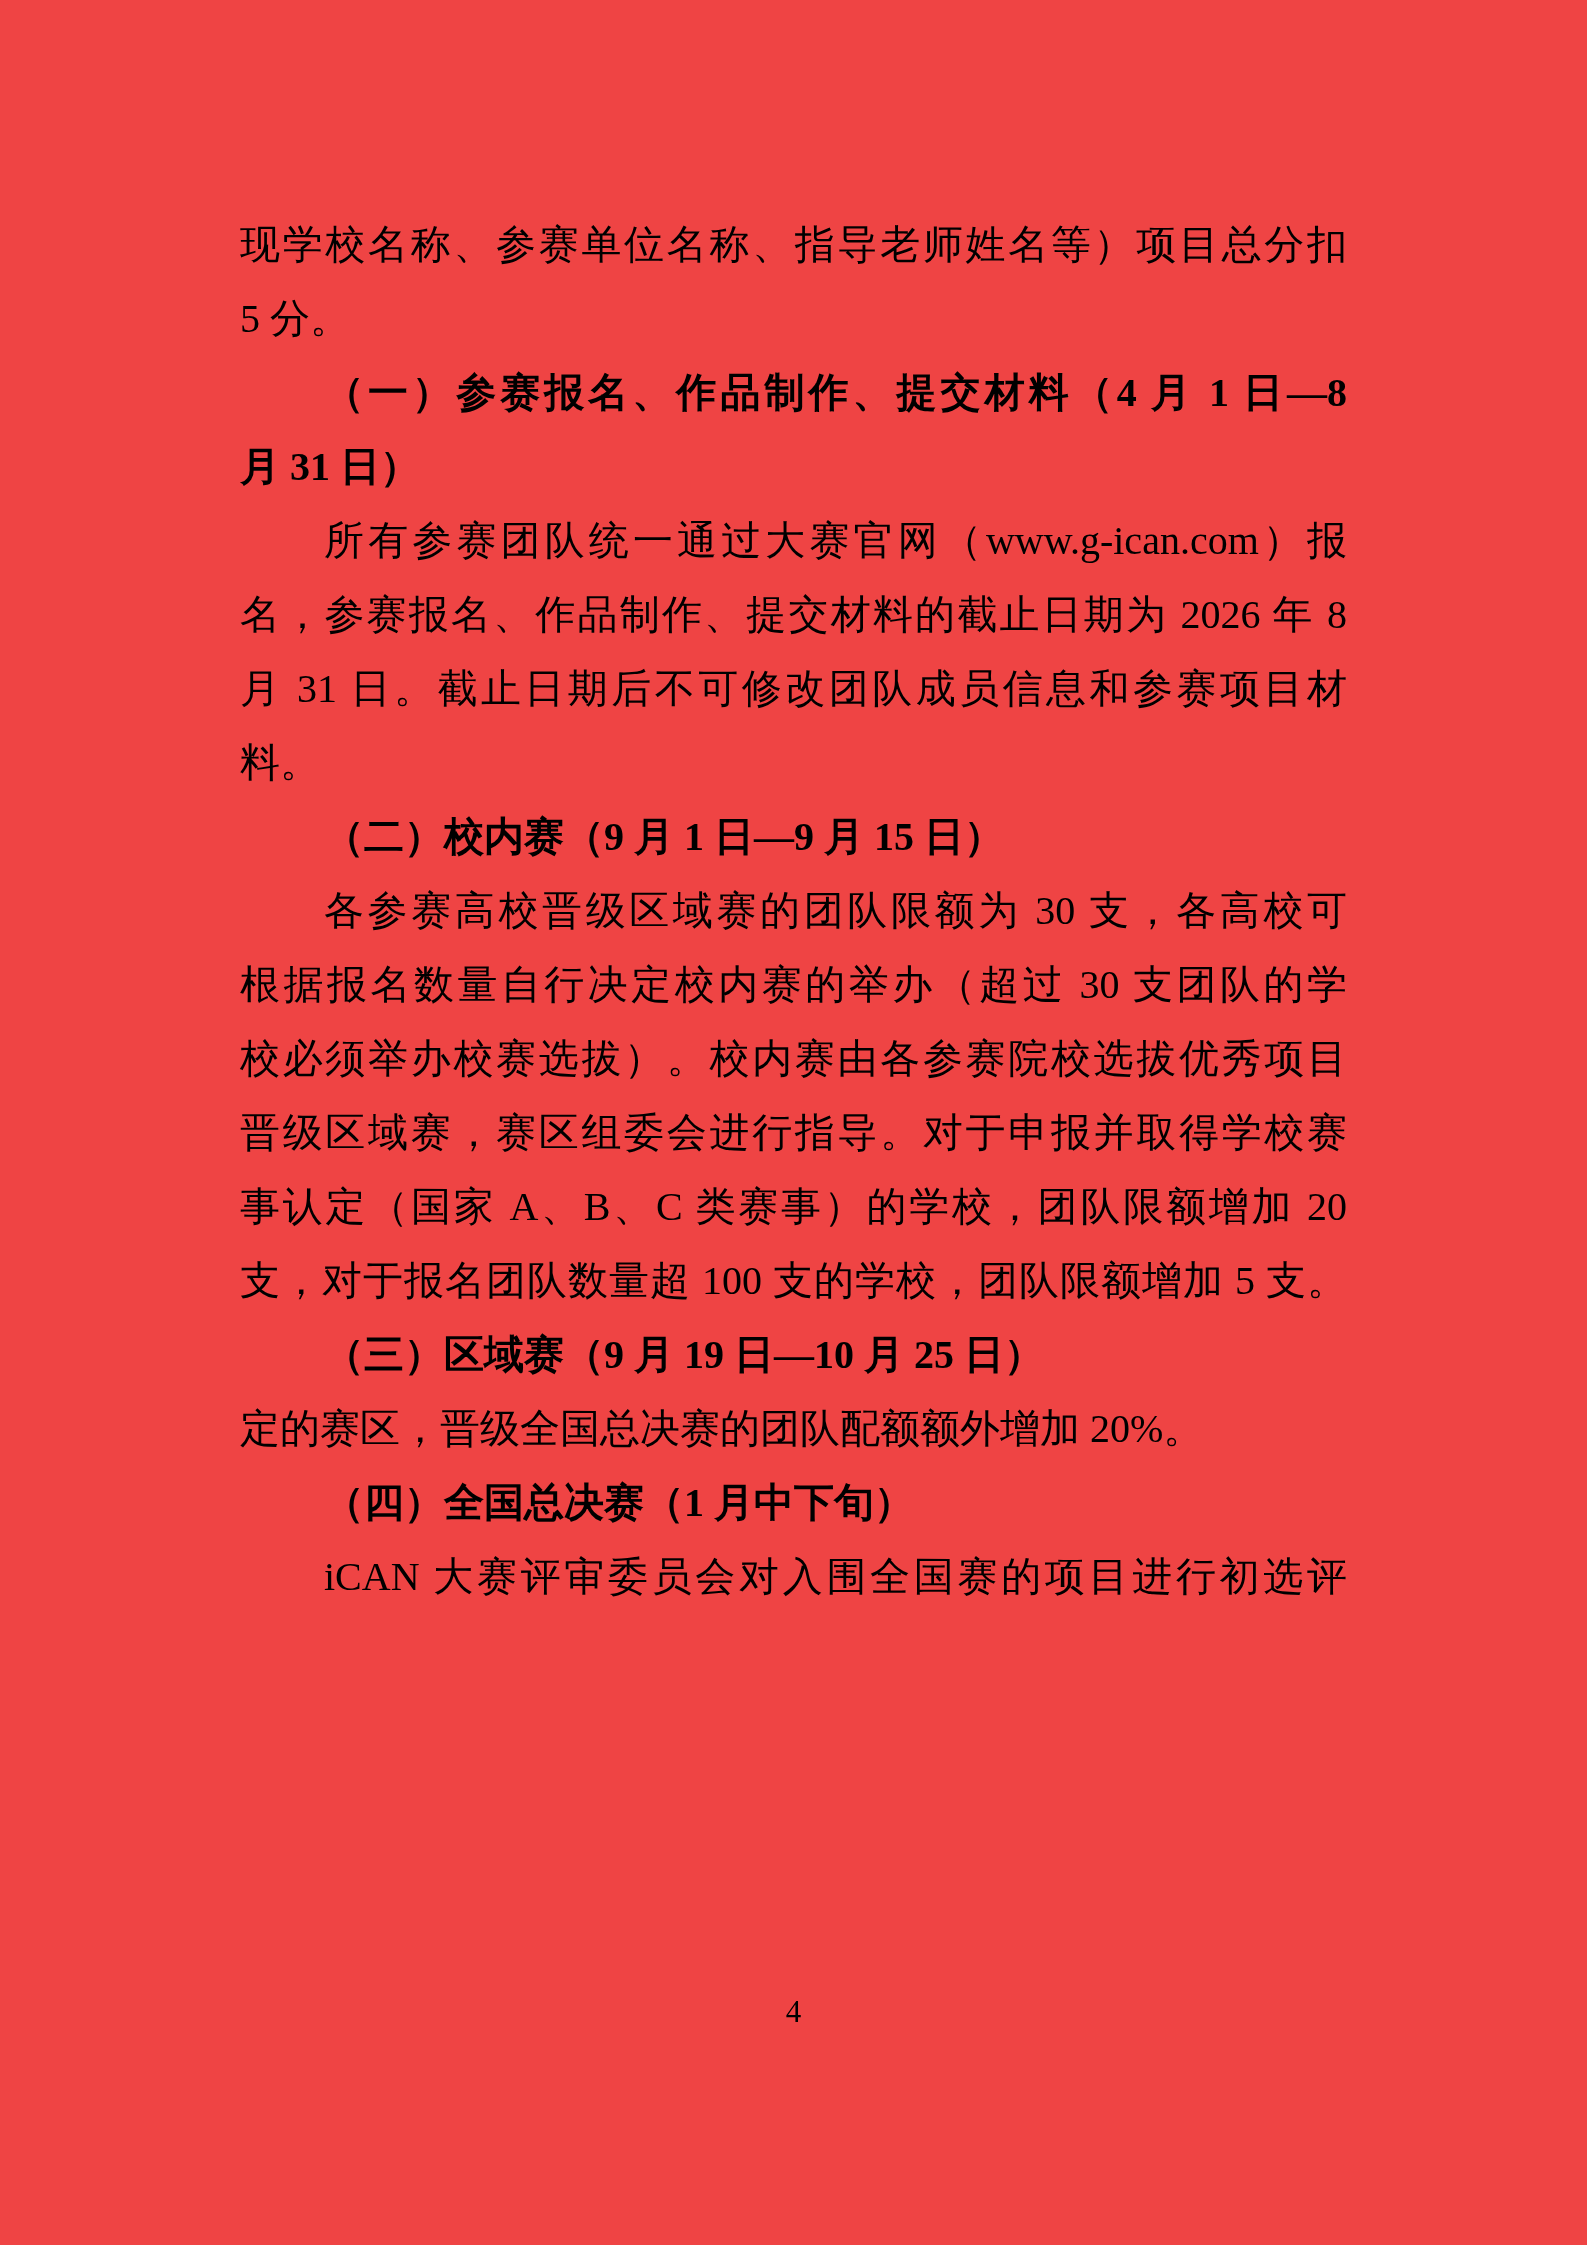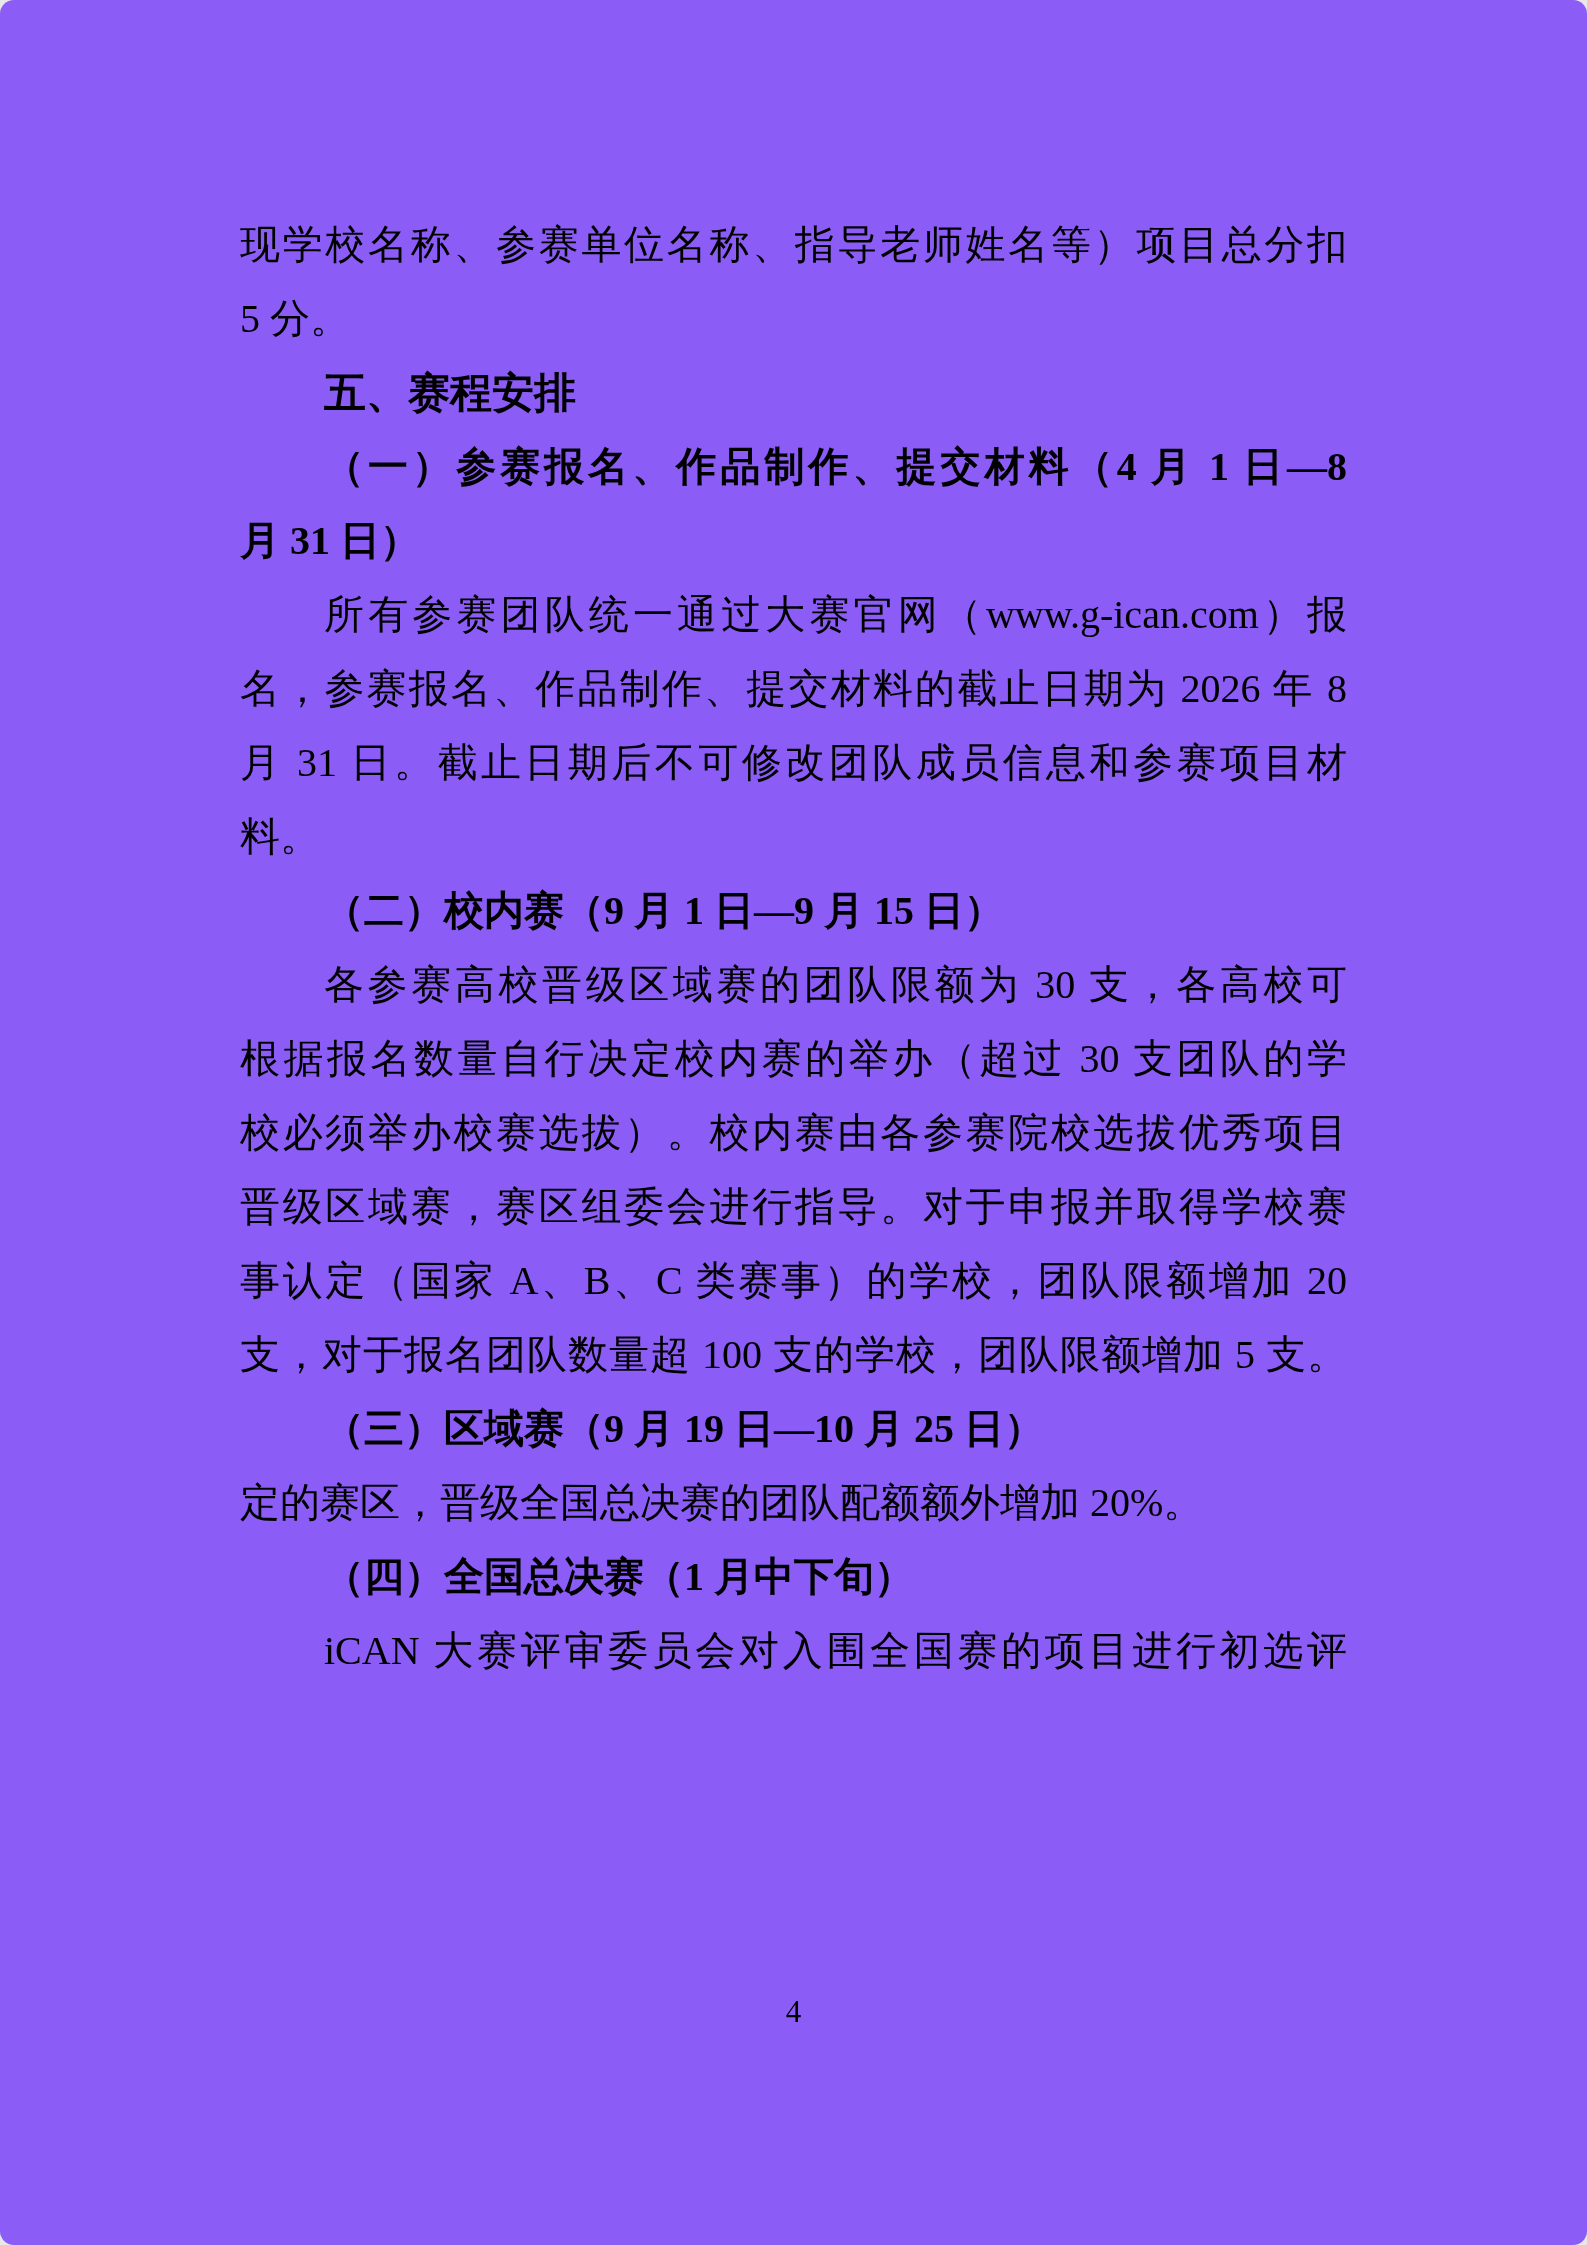--- a/index.html
+++ b/index.html
@@ -4,25 +4,24 @@
 <style>
   html, body {
     margin: 0;
     padding: 0;
     background: #e8e8e8;
   }
   .page {
     position: relative;
     width: 1587px;
     height: 2245px;
-    background: #8b5cf6;
+    background: #ef4444;
     overflow: hidden;
     font-family: "Liberation Serif", "DejaVu Serif", serif;
     color: #000000;
-    border-radius: 14px;
   }
   .content {
     position: absolute;
     left: 240px;
     top: 208px;
     width: 1107px;
   }
   .line {
     height: 74px;
     line-height: 74px;
@@ -63,21 +62,20 @@
     color: #000000;
   }
 </style>
 </head>
 <body>
 
 <div class="page">
   <div class="content">
     <div class="line just">现学校名称、参赛单位名称、指导老师姓名等）项目总分扣</div>
     <div class="line">5 分。</div>
-    <div class="line hei indent">五、赛程安排</div>
     <div class="line hserif just indent">（一）参赛报名、作品制作、提交材料（4 月 1 日—8</div>
     <div class="line hserif">月 31 日）</div>
     <div class="line just indent">所有参赛团队统一通过大赛官网（www.g-ican.com）报</div>
     <div class="line just">名，参赛报名、作品制作、提交材料的截止日期为 2026 年 8</div>
     <div class="line just">月 31 日。截止日期后不可修改团队成员信息和参赛项目材</div>
     <div class="line">料。</div>
     <div class="line hserif indent">（二）校内赛（9 月 1 日—9 月 15 日）</div>
     <div class="line just indent">各参赛高校晋级区域赛的团队限额为 30 支，各高校可</div>
     <div class="line just">根据报名数量自行决定校内赛的举办（超过 30 支团队的学</div>
     <div class="line just">校必须举办校赛选拔）。校内赛由各参赛院校选拔优秀项目</div>

